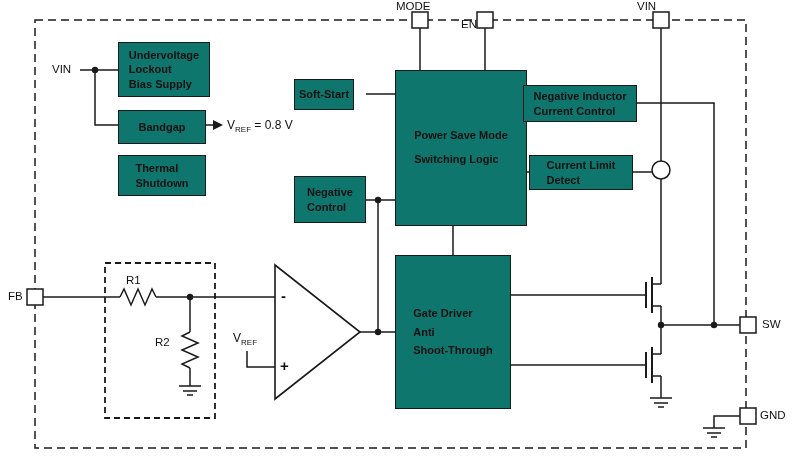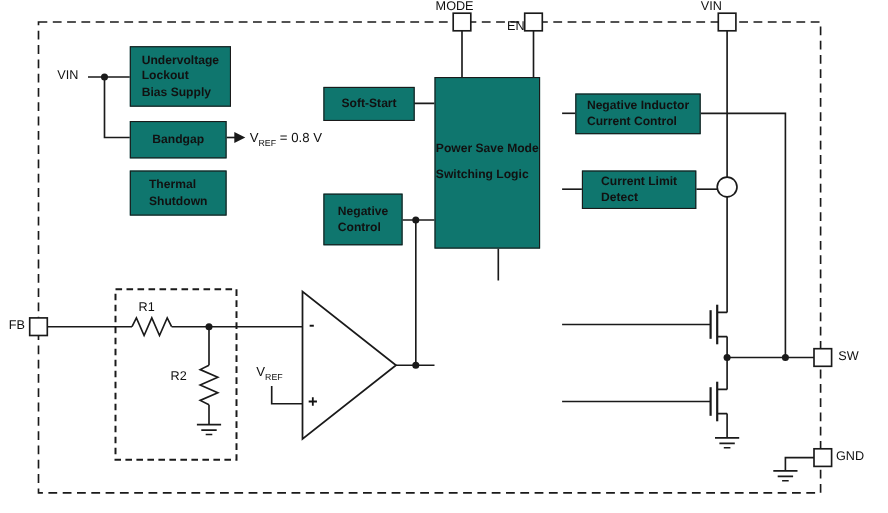--- a/index.html
+++ b/index.html
@@ -94,29 +94,32 @@
       <rect x="740" y="408" width="16" height="16"></rect>
     </g>
   </svg>
 
   <div class="box" style="left:118px;top:42px;width:92px;height:55px">Undervoltage
 Lockout
 Bias Supply</div>
   <div class="box" style="left:118px;top:110px;width:88px;height:34px">Bandgap</div>
   <div class="box" style="left:118px;top:155px;width:88px;height:41px">Thermal
 Shutdown</div>
-  <div class="box" style="left:294px;top:79px;width:83px;height:31px">Soft-Start</div>
-  <div class="box lh-wide" style="left:395px;top:70px;width:96px;height:156px">Power Save Mode
+  <div class="box" style="left:294px;top:79px;width:60px;height:31px">Soft-Start</div>
+  <div class="box lh-wide" style="left:395px;top:70px;width:132px;height:156px">Power Save Mode
 Switching Logic</div>
   <div class="box" style="left:523px;top:85px;width:114px;height:37px">Negative Inductor
 Current Control</div>
   <div class="box" style="left:529px;top:155px;width:104px;height:35px">Current Limit
 Detect</div>
   <div class="box" style="left:294px;top:176px;width:72px;height:47px">Negative
 Control</div>
+  <div class="box lh-med" style="left:395px;top:255px;width:116px;height:154px">Gate Driver
+Anti
+Shoot-Through</div>
 
   <div class="lbl center" style="left:396px;top:0;width:48px">MODE</div>
   <div class="lbl center" style="left:461px;top:18px;width:48px">EN</div>
   <div class="lbl center" style="left:637px;top:0;width:48px">VIN</div>
   <div class="lbl" style="left:8px;top:290px">FB</div>
   <div class="lbl" style="left:762px;top:318px">SW</div>
   <div class="lbl" style="left:760px;top:409px">GND</div>
 
   <div class="lbl" style="left:52px;top:63px">VIN</div>
   <div class="lbl" style="left:227px;top:118px;font-size:12px"><span>V</span><sub>REF</sub><span> = 0.8 V</span></div>

